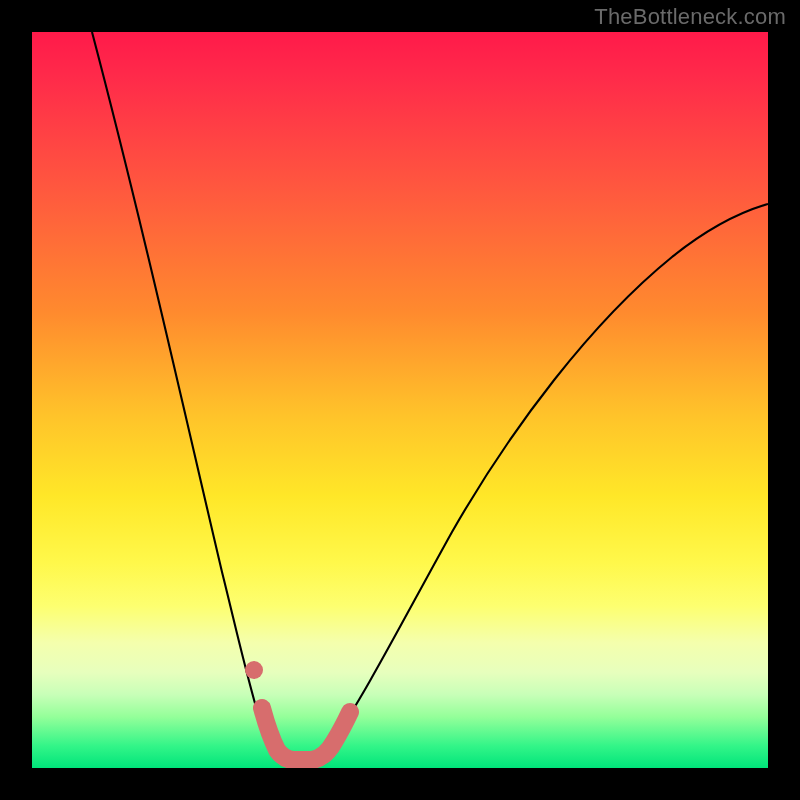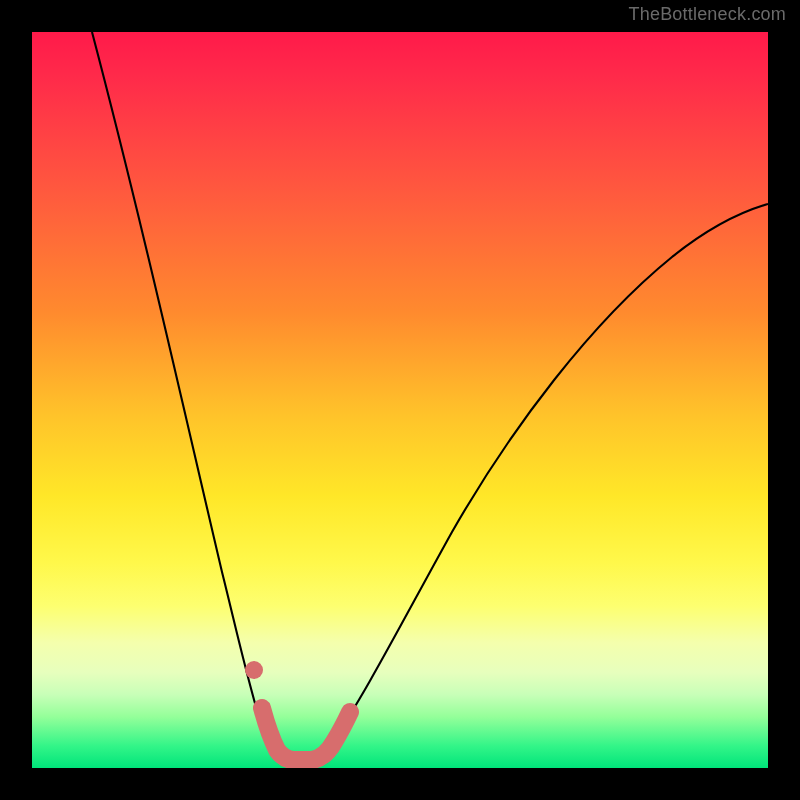--- a/index.html
+++ b/index.html
@@ -44,21 +44,21 @@
       #95ff9a 93%,
       #33f588 97%,
       #00e47a 100%
     );
   }
   .watermark {
     position: absolute;
     top: 4px;
     right: 14px;
     color: #6a6a6a;
-    font-size: 18px;
+    font-size: 22px;
     font-weight: 500;
     letter-spacing: 0.2px;
     user-select: none;
   }
   svg.curves {
     position: absolute;
     inset: 0;
   }
   .series-main {
     fill: none;

